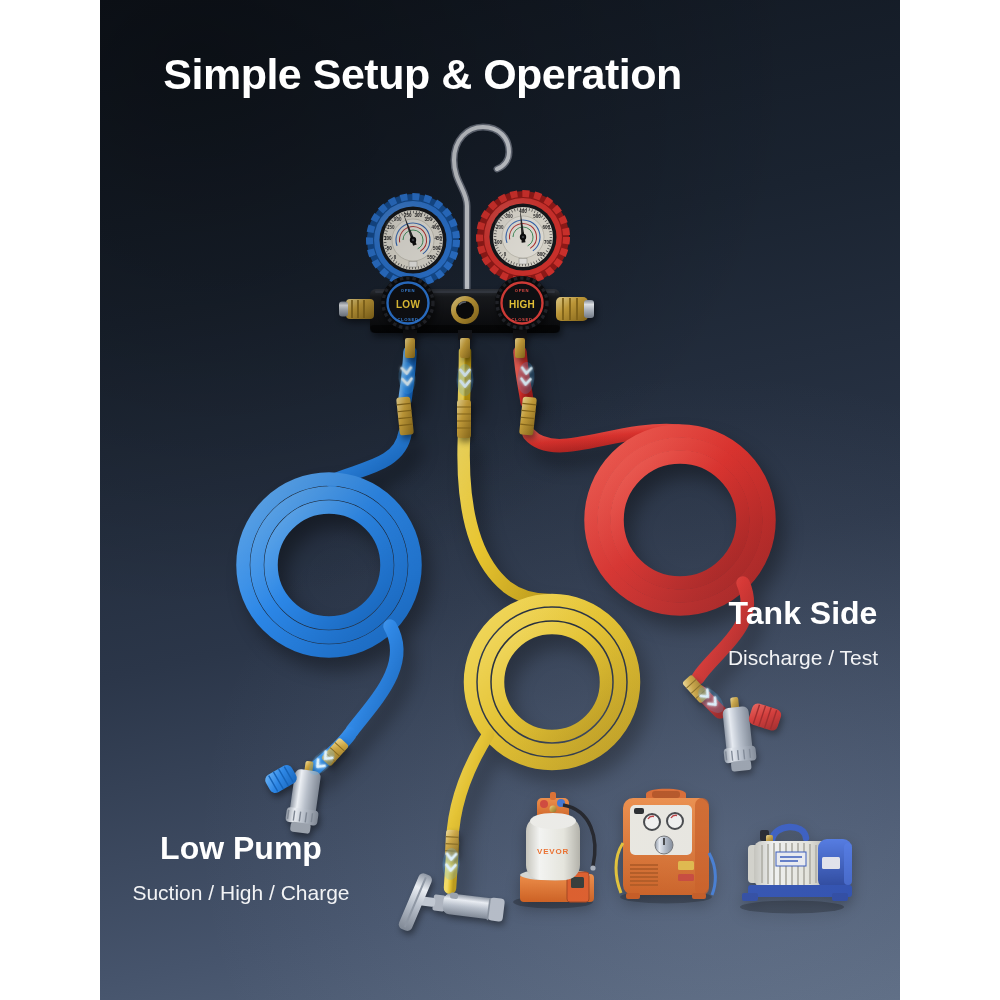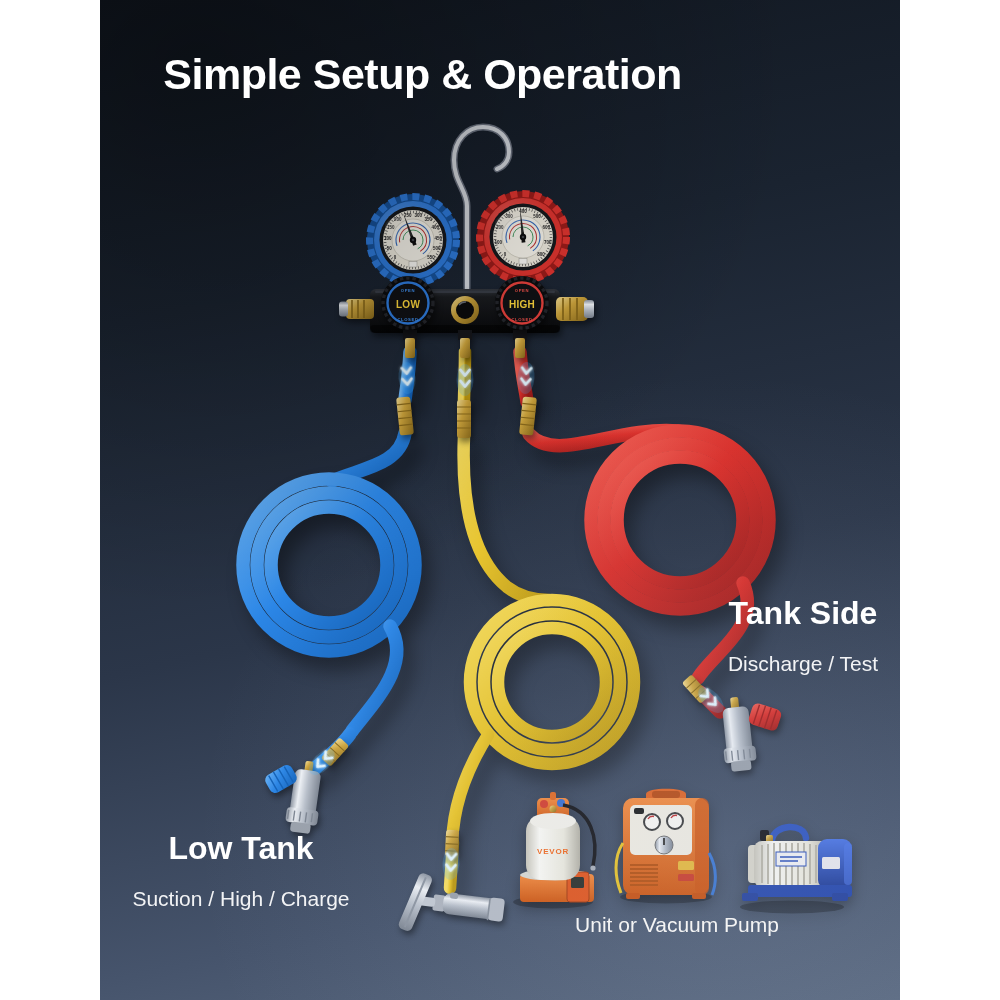--- a/index.html
+++ b/index.html
@@ -8,21 +8,21 @@
   .stage{position:absolute;left:100px;top:0;width:800px;height:1000px;overflow:hidden;
          background:linear-gradient(168deg,#10161f 0%,#1a2330 28%,#2b3649 58%,#46546c 84%,#5a6980 100%);}
   .vignette{position:absolute;inset:0;pointer-events:none;
     background:
       radial-gradient(120% 85% at 78% 84%, rgba(170,185,210,.16), rgba(0,0,0,0) 55%),
       radial-gradient(130% 95% at 12% 6%, rgba(0,0,0,.38), rgba(0,0,0,0) 58%);}
   svg.scene{position:absolute;inset:0;}
   .txt{position:absolute;color:#ffffff;text-align:center;}
   .title{left:0;top:50px;width:645px;font-size:43px;font-weight:800;letter-spacing:-.5px;}
   .side-title{font-size:32px;font-weight:800;line-height:1.1;}
-  .side-sub{font-size:21px;font-weight:400;margin-top:21px;color:#f2f3f5;}
+  .side-sub{font-size:21px;font-weight:400;margin-top:15px;color:#f2f3f5;}
   .high-side{left:593px;top:596px;width:220px;}
   .low-side{left:31px;top:831px;width:220px;}
   .caption{left:407px;top:913px;width:340px;font-size:21px;line-height:1.17;color:#f4f4f4;}
   .hose{filter:drop-shadow(9px 13px 9px rgba(0,0,0,.38));}
   .fit{filter:drop-shadow(2px 4px 3px rgba(0,0,0,.45));}
   .prod{filter:drop-shadow(0 5px 7px rgba(0,0,0,.35));}
   text.knobSmall{font:700 4.2px "Liberation Sans",sans-serif;letter-spacing:.6px;text-anchor:middle;}
   text.knobMain{font:700 10px "Liberation Sans",sans-serif;text-anchor:middle;letter-spacing:.3px;}
   text.brand{font:700 8px "Liberation Sans",sans-serif;text-anchor:middle;letter-spacing:.8px;}
 </style>
@@ -398,20 +398,19 @@
   <div class="vignette"></div>
 
   <div class="txt title">Simple Setup &amp; Operation</div>
 
   <div class="txt high-side">
     <div class="side-title">Tank Side</div>
     <div class="side-sub">Discharge / Test</div>
   </div>
 
   <div class="txt low-side">
-    <div class="side-title">Low Tank</div>
+    <div class="side-title">Low Pump</div>
     <div class="side-sub">Suction / High / Charge</div>
   </div>
 
   <div class="txt caption">
-    <div>Unit or Vacuum Pump</div>
   </div>
 </div>
 
 </body></html>

